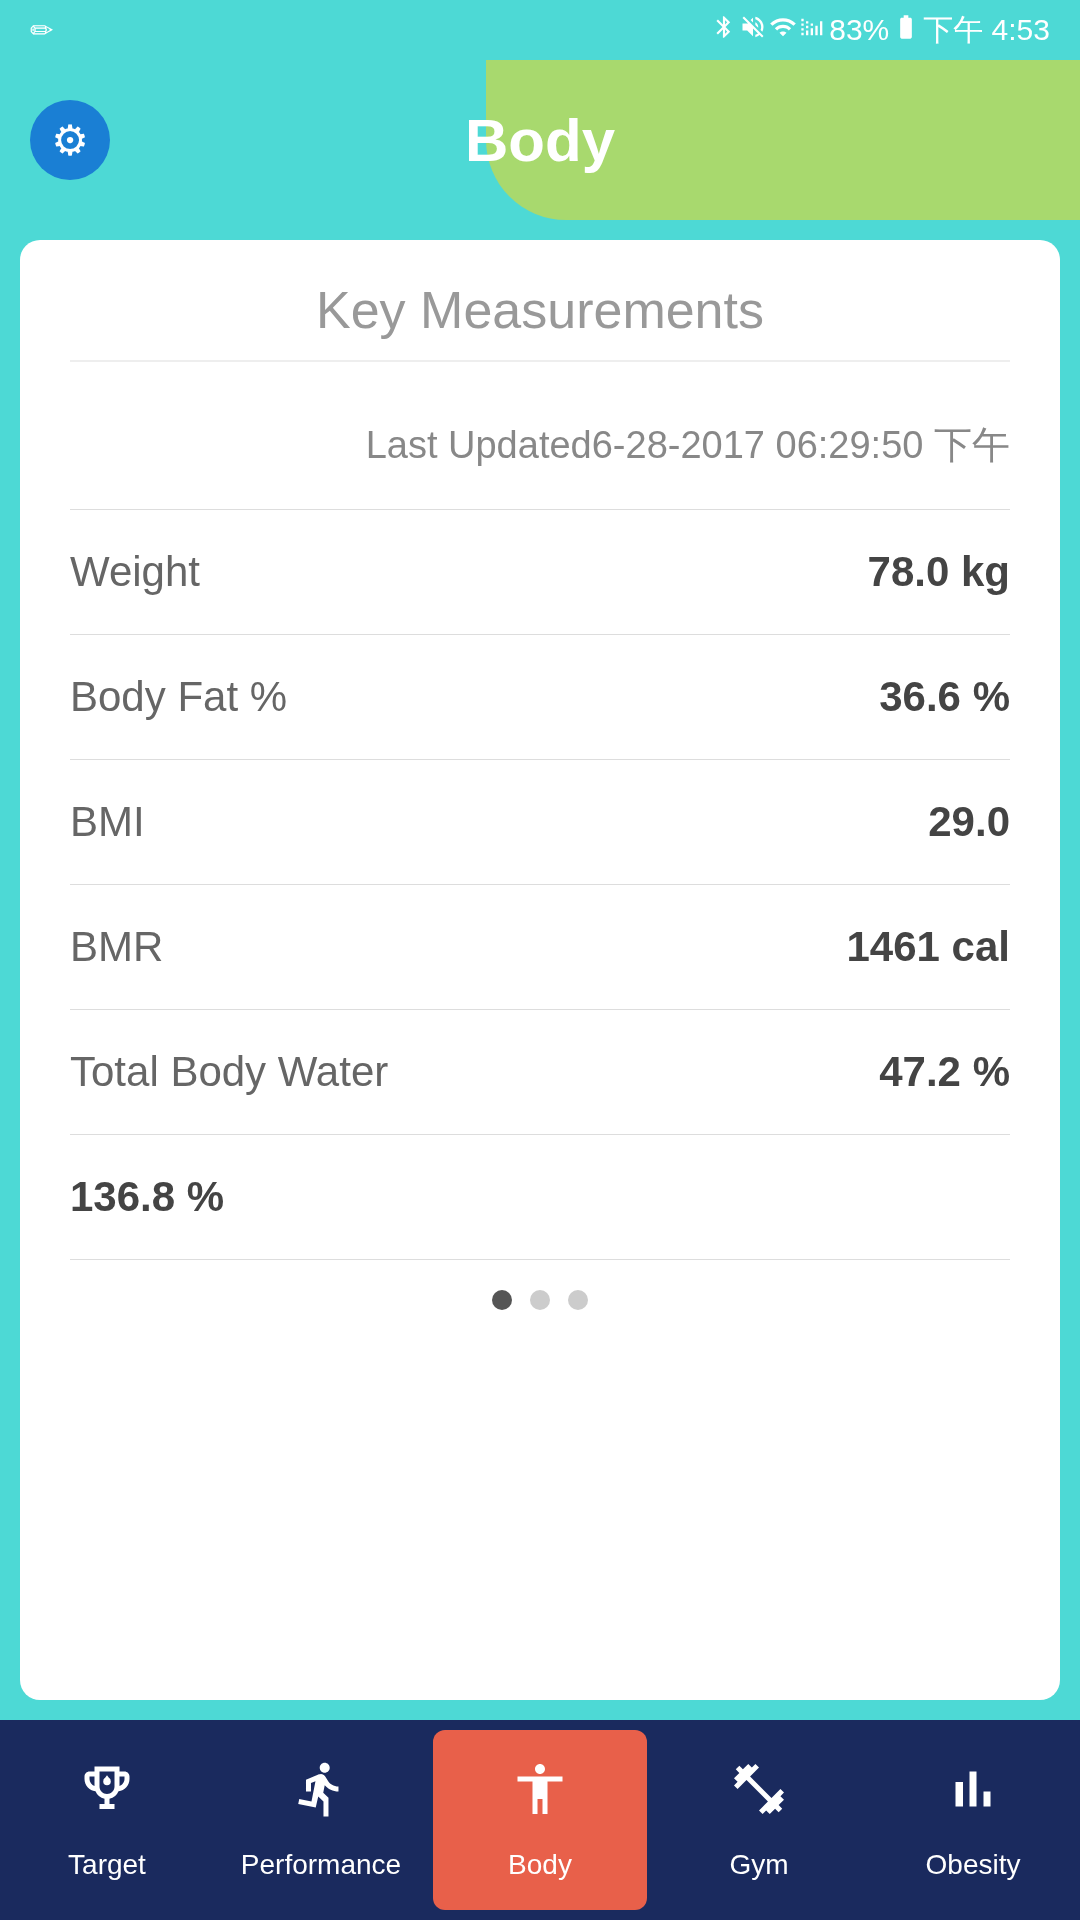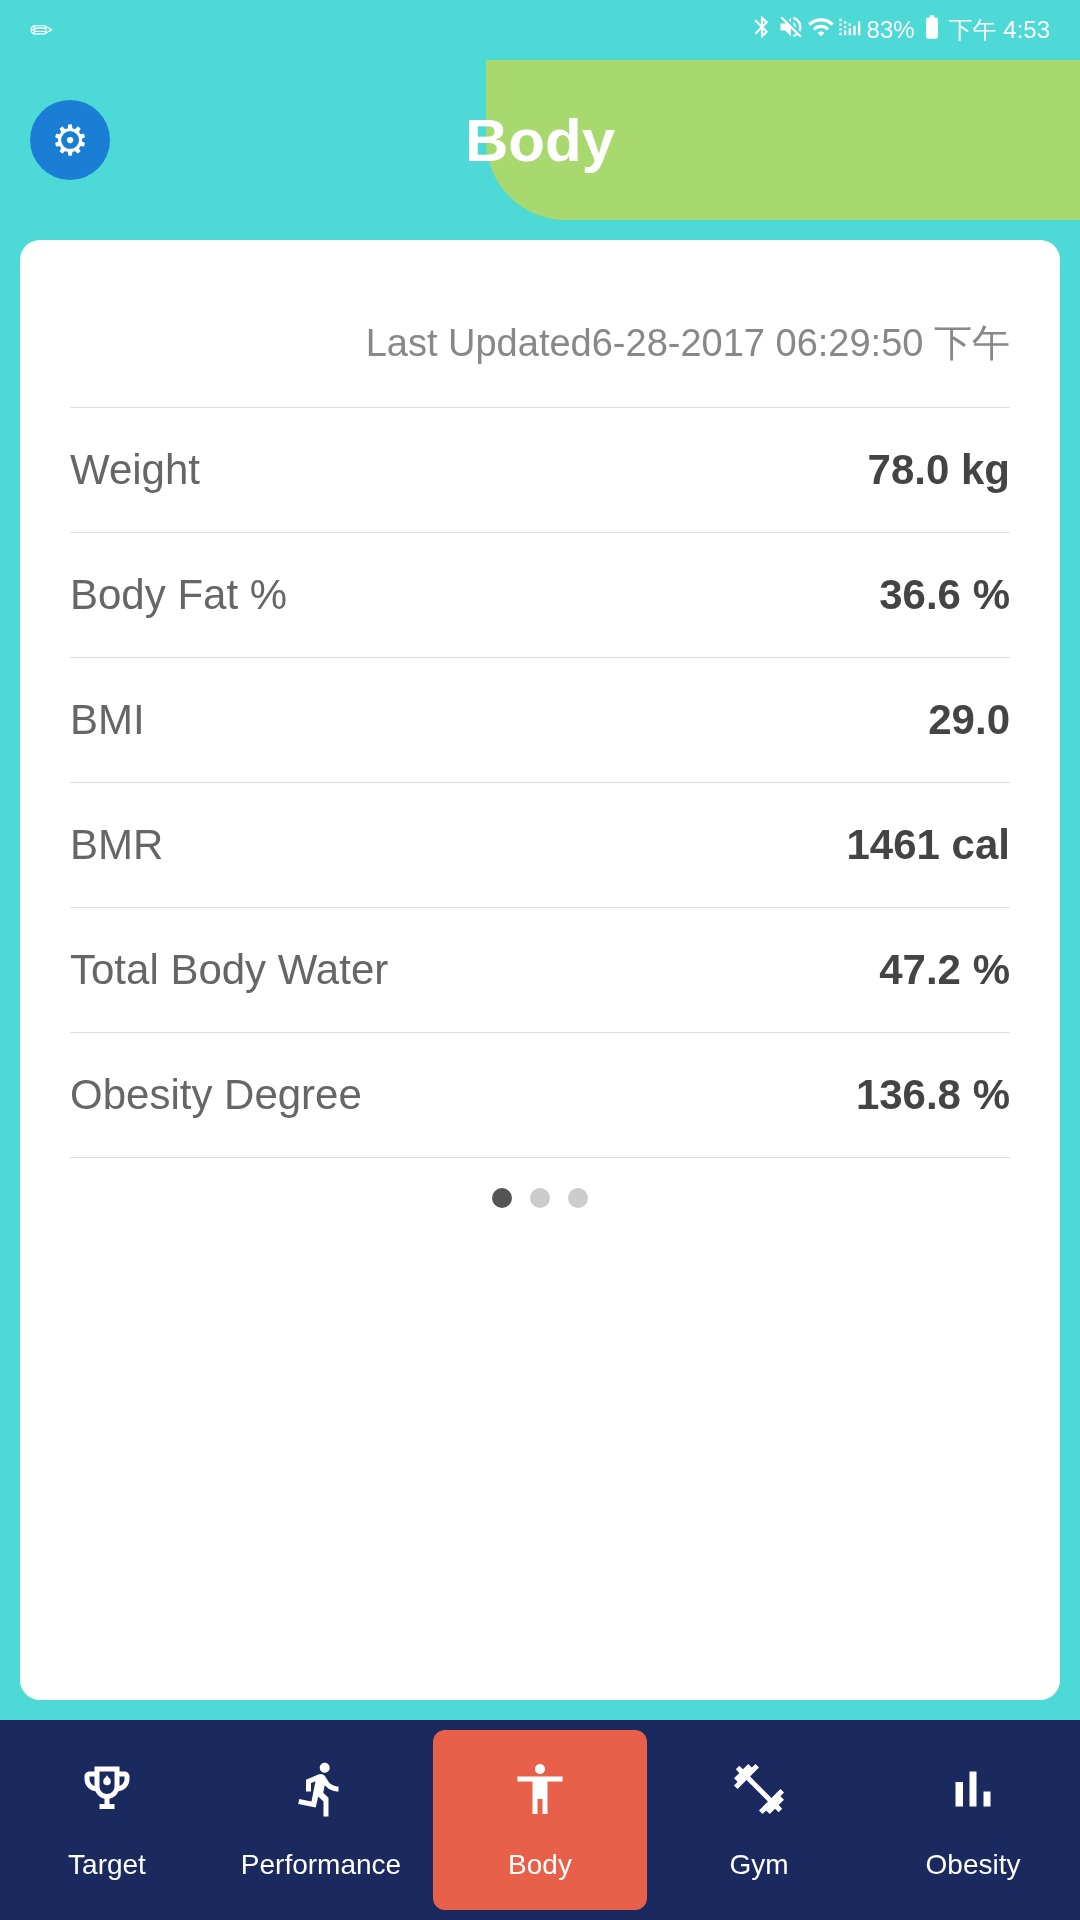--- a/index.html
+++ b/index.html
@@ -29,21 +29,21 @@
       position: absolute;
       left: 30px;
       color: white;
       font-size: 28px;
     }
     .status-bar-right {
       display: flex;
       align-items: center;
       gap: 2px;
       color: white;
-      font-size: 24px;
+      font-size: 30px;
     }
 
     
     .header {
       width: 100%;
       height: 160px;
       position: relative;
       overflow: hidden;
       display: flex;
       align-items: center;
@@ -254,20 +254,21 @@
 <div class="header">
   <div class="header-bg-teal"></div>
   <div class="header-bg-green"></div>
   <div class="settings-btn">
     <span class="settings-icon">⚙</span>
   </div>
   <span class="header-title">Body</span>
 </div>
 
 <div class="main-card">
+  <div class="card-title">Key Measurements</div>
 
   <div class="last-updated-row">
     <span class="last-updated-label">Last Updated</span>
     <span class="last-updated-value">6-28-2017 06:29:50 下午</span>
   </div>
 
   <div id="measurements-list">
 
   <div class="measurement-row">
         <span class="measurement-label">Weight</span>
@@ -283,21 +284,20 @@
       </div>
       <div class="measurement-row">
         <span class="measurement-label">BMR</span>
         <span class="measurement-value">1461  cal</span>
       </div>
       <div class="measurement-row">
         <span class="measurement-label">Total Body Water</span>
         <span class="measurement-value">47.2 %</span>
       </div>
       <div class="measurement-row">
-        <span class="measurement-label">Obesity Degree</span>
         <span class="measurement-value">136.8 %</span>
       </div>
     </div>
 
   <div class="page-indicators">
     <div class="dot dot-active"></div>
     <div class="dot dot-inactive"></div>
     <div class="dot dot-inactive"></div>
   </div>
 </div>

